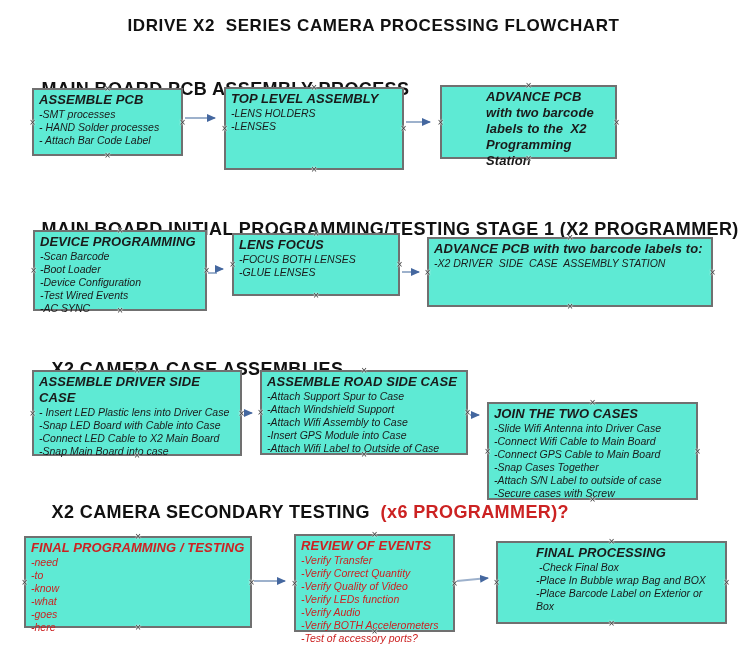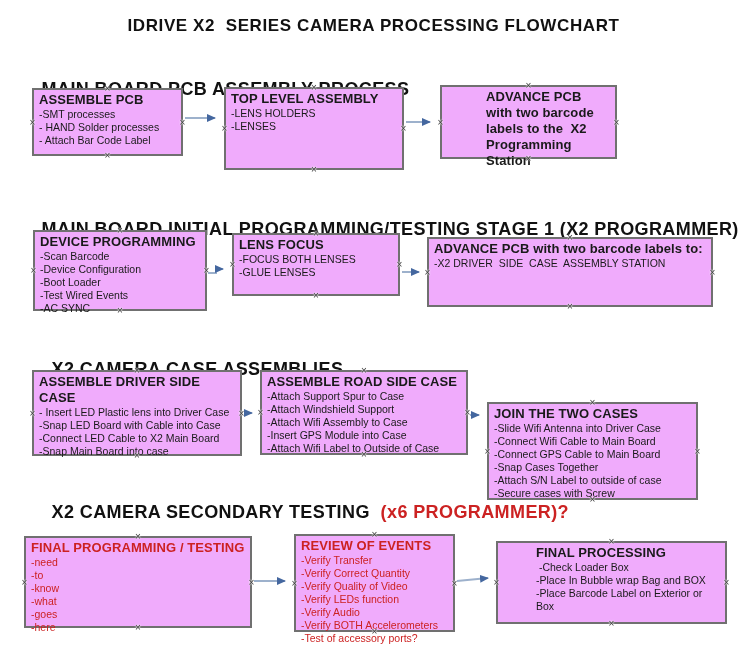--- a/index.html
+++ b/index.html
@@ -11,22 +11,22 @@
   .page-title{
     position:absolute;left:0;right:0;top:16px;text-align:center;
     font-size:17px;font-weight:bold;letter-spacing:.6px;white-space:pre;color:#111;
   }
   .section-heading{
     position:absolute;font-size:18px;font-weight:bold;letter-spacing:.4px;
     white-space:pre;color:#111;
   }
   .section-heading .red-part{color:#cc2222;}
   .flow-box{
-    position:absolute;box-sizing:border-box;background:#f0abfc;
-    border:2px solid #707070;padding:2px 5px;overflow:visible;
+    position:absolute;box-sizing:border-box;background:#5eead4;
+    border:2px solid #707070;padding:2px 5px;overflow:visible;font-style:italic;
   }
   .box-title{font-size:13px;font-weight:bold;line-height:16px;letter-spacing:.1px;white-space:pre-wrap;}
   .box-item{font-size:10.5px;line-height:13px;white-space:pre-wrap;}
   .flow-box.red .box-title,.flow-box.red .box-item{color:#cc2222;}
   
   .hx{position:absolute;width:9px;height:9px;line-height:9px;text-align:center;
       font-size:10px;color:#3a3a3a;text-shadow:0 0 2px #fff,0 0 2px #fff;pointer-events:none;}
   .hx::before{content:"\00d7";}
   .hx.t{top:-6px;left:calc(50% - 4.5px);}
   .hx.b{bottom:-6px;left:calc(50% - 4.5px);}
@@ -87,22 +87,22 @@
     <div class="box-title">ADVANCE PCB with two barcode labels to the  X2 Programming Station</div>
   </div>
 
   <div class="flow-box" style="left:33px;top:230px;width:174px;height:81px;">
     <span class="hx t"></span>
       <span class="hx b"></span>
       <span class="hx l"></span>
       <span class="hx r"></span>
     <div class="box-title">DEVICE PROGRAMMING</div>
     <div class="box-item">-Scan Barcode</div>
+    <div class="box-item">-Boot Loader</div>
     <div class="box-item">-Device Configuration</div>
-    <div class="box-item">-Boot Loader</div>
     <div class="box-item">-Test Wired Events</div>
     <div class="box-item">-AC SYNC</div>
   </div>
 
   <div class="flow-box" style="left:232px;top:233px;width:168px;height:63px;">
     <span class="hx t"></span>
       <span class="hx b"></span>
       <span class="hx l"></span>
       <span class="hx r"></span>
     <div class="box-title">LENS FOCUS</div>
@@ -186,21 +186,21 @@
     <div class="box-item">-Verify BOTH Accelerometers</div>
     <div class="box-item">-Test of accessory ports?</div>
   </div>
 
   <div class="flow-box" style="left:496px;top:541px;width:231px;height:83px;padding-left:38px;">
     <span class="hx t"></span>
       <span class="hx b"></span>
       <span class="hx l"></span>
       <span class="hx r"></span>
     <div class="box-title">FINAL PROCESSING</div>
-    <div class="box-item"> -Check Loader Box</div>
+    <div class="box-item"> -Check Final Box</div>
     <div class="box-item">-Place In Bubble wrap Bag and BOX</div>
     <div class="box-item">-Place Barcode Label on Exterior or Box</div>
   </div>
 
   <svg class="arrow-layer" width="747" height="662" viewBox="0 0 747 662">
     <defs>
       <marker id="ah" markerUnits="userSpaceOnUse" markerWidth="10" markerHeight="9" refX="8" refY="4" orient="auto">
         <path d="M0,0 L9,4 L0,8 Z" fill="#44679f"></path>
       </marker>
     </defs>

